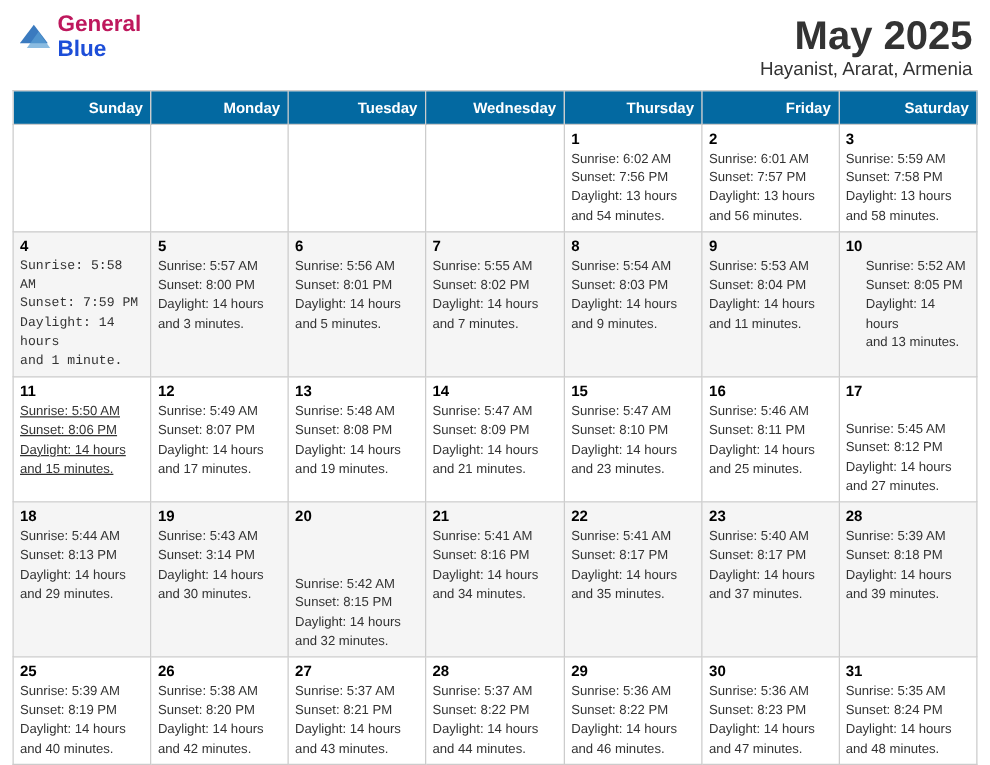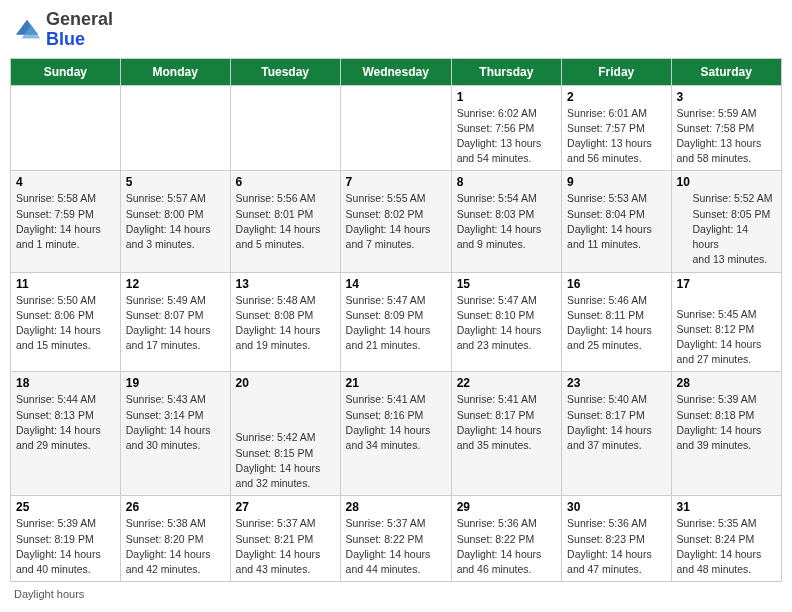--- a/index.html
+++ b/index.html
@@ -20,21 +20,21 @@
     .logo {
       display: flex;
       align-items: center;
       gap: 4px;
     }
     .logo-text {
       font-size: 18px;
       font-weight: bold;
       line-height: 1.1;
     }
-    .logo-general { color: #404040; text-align: center; }
+    .logo-general { color: #be185d; text-align: center; }
     .logo-blue { color: #1d4ed8; }
     .logo-icon {
       width: 28px;
       height: 28px;
     }
     .title-block {
       text-align: right;
     }
     .title-month {
       font-size: 32px;
@@ -44,23 +44,23 @@
     .title-location {
       font-size: 15px;
       color: #333;
     }
     .calendar {
       width: 100%;
       border-collapse: collapse;
       font-size: 11px;
     }
     .calendar th {
-      background: #15803d;
+      background: #0369a1;
       color: #fff;
-      text-align: center;
+      text-align: right;
       padding: 6px 6px;
       font-size: 12px;
       font-weight: bold;
       border: 1px solid #ccc;
     }
     .calendar td {
       border: 1px solid #ccc;
       vertical-align: top;
       padding: 4px 5px;
       width: 113px;
@@ -98,20 +98,24 @@
   <div class="logo">
     <svg class="logo-icon" viewBox="0 0 30 30">
       <polygon points="14,4 26,20 2,20" fill="#3a7abf"></polygon>
       <polygon points="18,10 28,24 8,24" fill="#5a9fd4" opacity="0.7"></polygon>
     </svg>
     <div class="logo-text">
       <span class="logo-general">General</span><br>
       <span class="logo-blue">Blue</span>
     </div>
   </div>
+  <div class="title-block">
+    <div class="title-month">May 2025</div>
+    <div class="title-location">Hayanist, Ararat, Armenia</div>
+  </div>
 </div>
 
 <table class="calendar">
   <thead>
     <tr>
     <th>Sunday</th>
         <th>Monday</th>
         <th>Tuesday</th>
         <th>Wednesday</th>
         <th>Thursday</th>
@@ -143,21 +147,21 @@
           <span class="day-num">3</span>
           <div class="day-info" style="white-space: pre-line;">Sunrise: 5:59 AM
 Sunset: 7:58 PM
 Daylight: 13 hours
 and 58 minutes.</div>
         </td>
       </tr>
       <tr>
         <td>
           <span class="day-num">4</span>
-          <div class="day-info" style="white-space: pre-line;">Sunrise: 5:58 AM
+          <div class="day-info" style="white-space: pre-line; font-family: Liberation Mono, monospace;">Sunrise: 5:58 AM
 Sunset: 7:59 PM
 Daylight: 14 hours
 and 1 minute.</div>
         </td>
         <td>
           <span class="day-num">5</span>
           <div class="day-info" style="white-space: pre-line;">Sunrise: 5:57 AM
 Sunset: 8:00 PM
 Daylight: 14 hours
 and 3 minutes.</div>
@@ -194,21 +198,21 @@
           <span class="day-num">10</span>
           <div class="day-info" style="white-space: pre-line; margin-left: 16px;">Sunrise: 5:52 AM
 Sunset: 8:05 PM
 Daylight: 14 hours
 and 13 minutes.</div>
         </td>
       </tr>
       <tr>
         <td>
           <span class="day-num">11</span>
-          <div class="day-info" style="white-space: pre-line;">Sunrise: 5:50 AM
+          <div class="day-info" style="white-space: pre-line; text-decoration: underline;">Sunrise: 5:50 AM
 Sunset: 8:06 PM
 Daylight: 14 hours
 and 15 minutes.</div>
         </td>
         <td>
           <span class="day-num">12</span>
           <div class="day-info" style="white-space: pre-line;">Sunrise: 5:49 AM
 Sunset: 8:07 PM
 Daylight: 14 hours
 and 17 minutes.</div>

